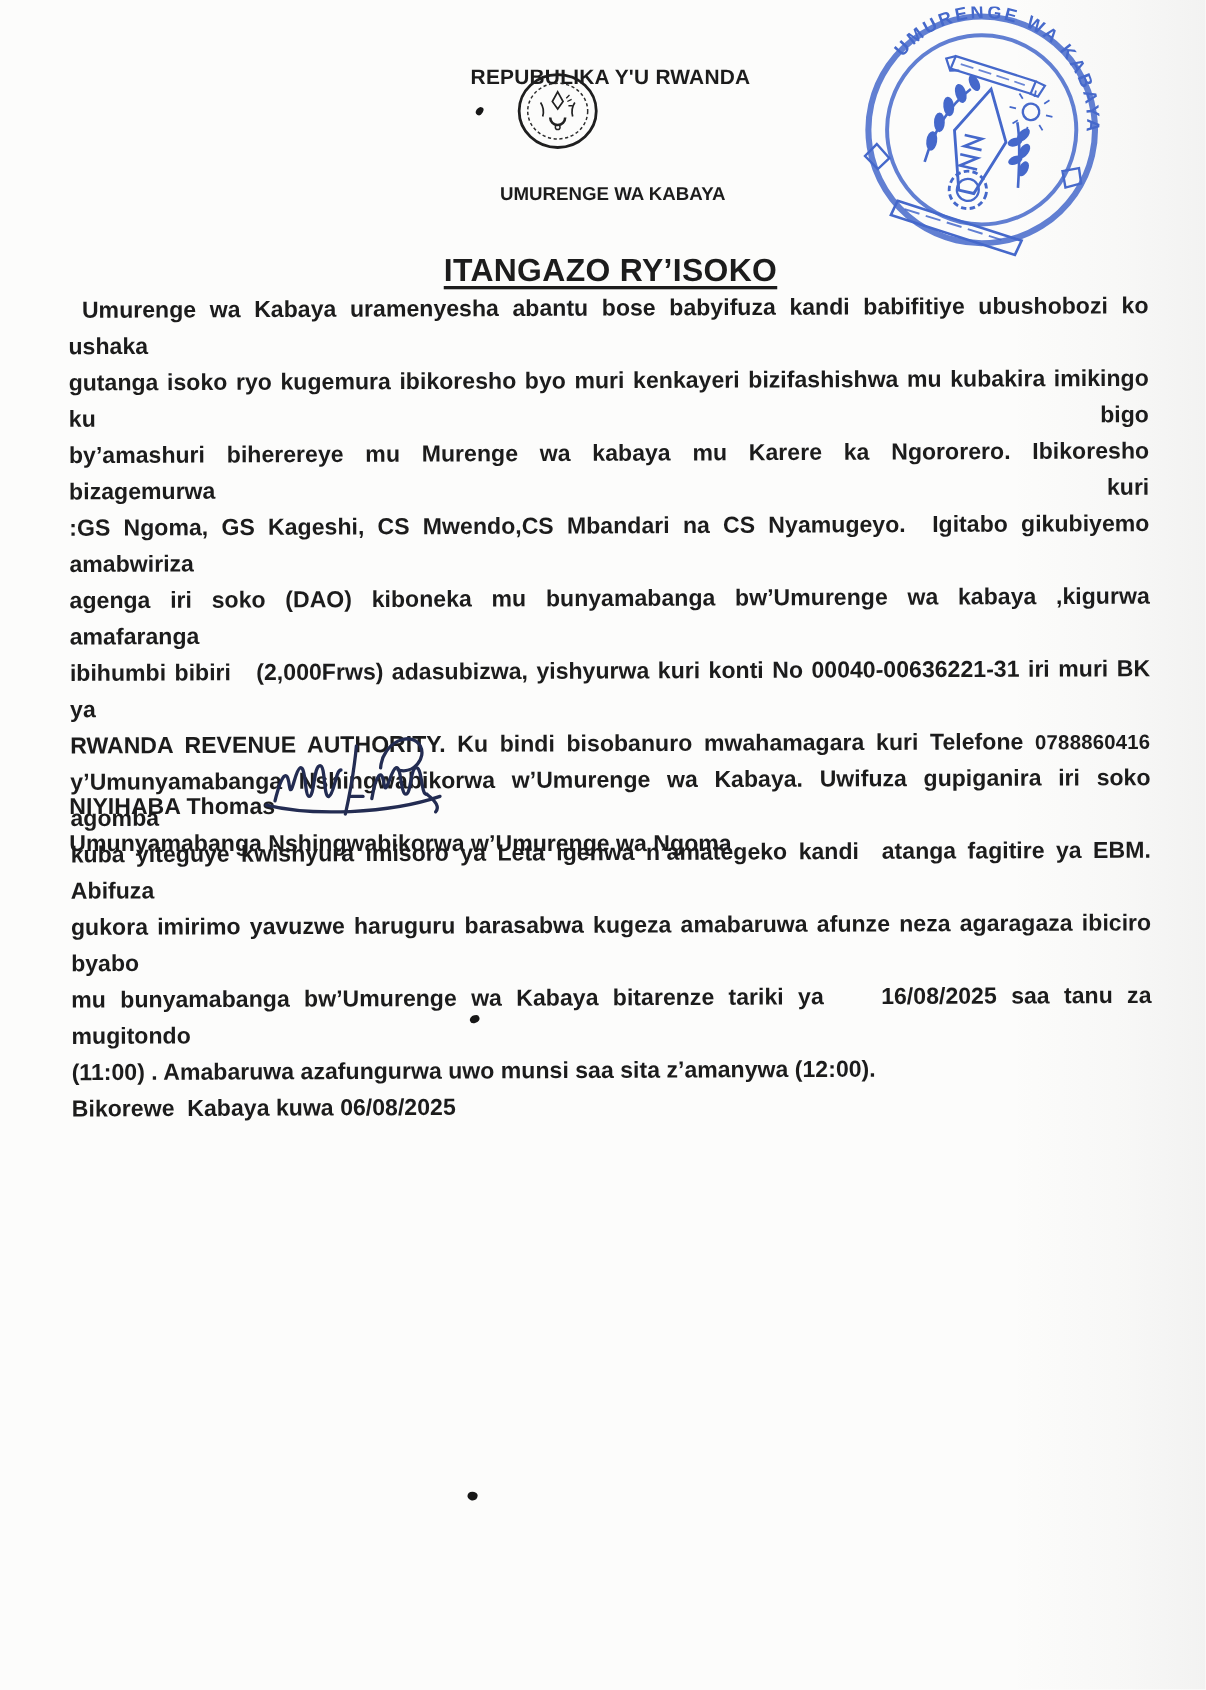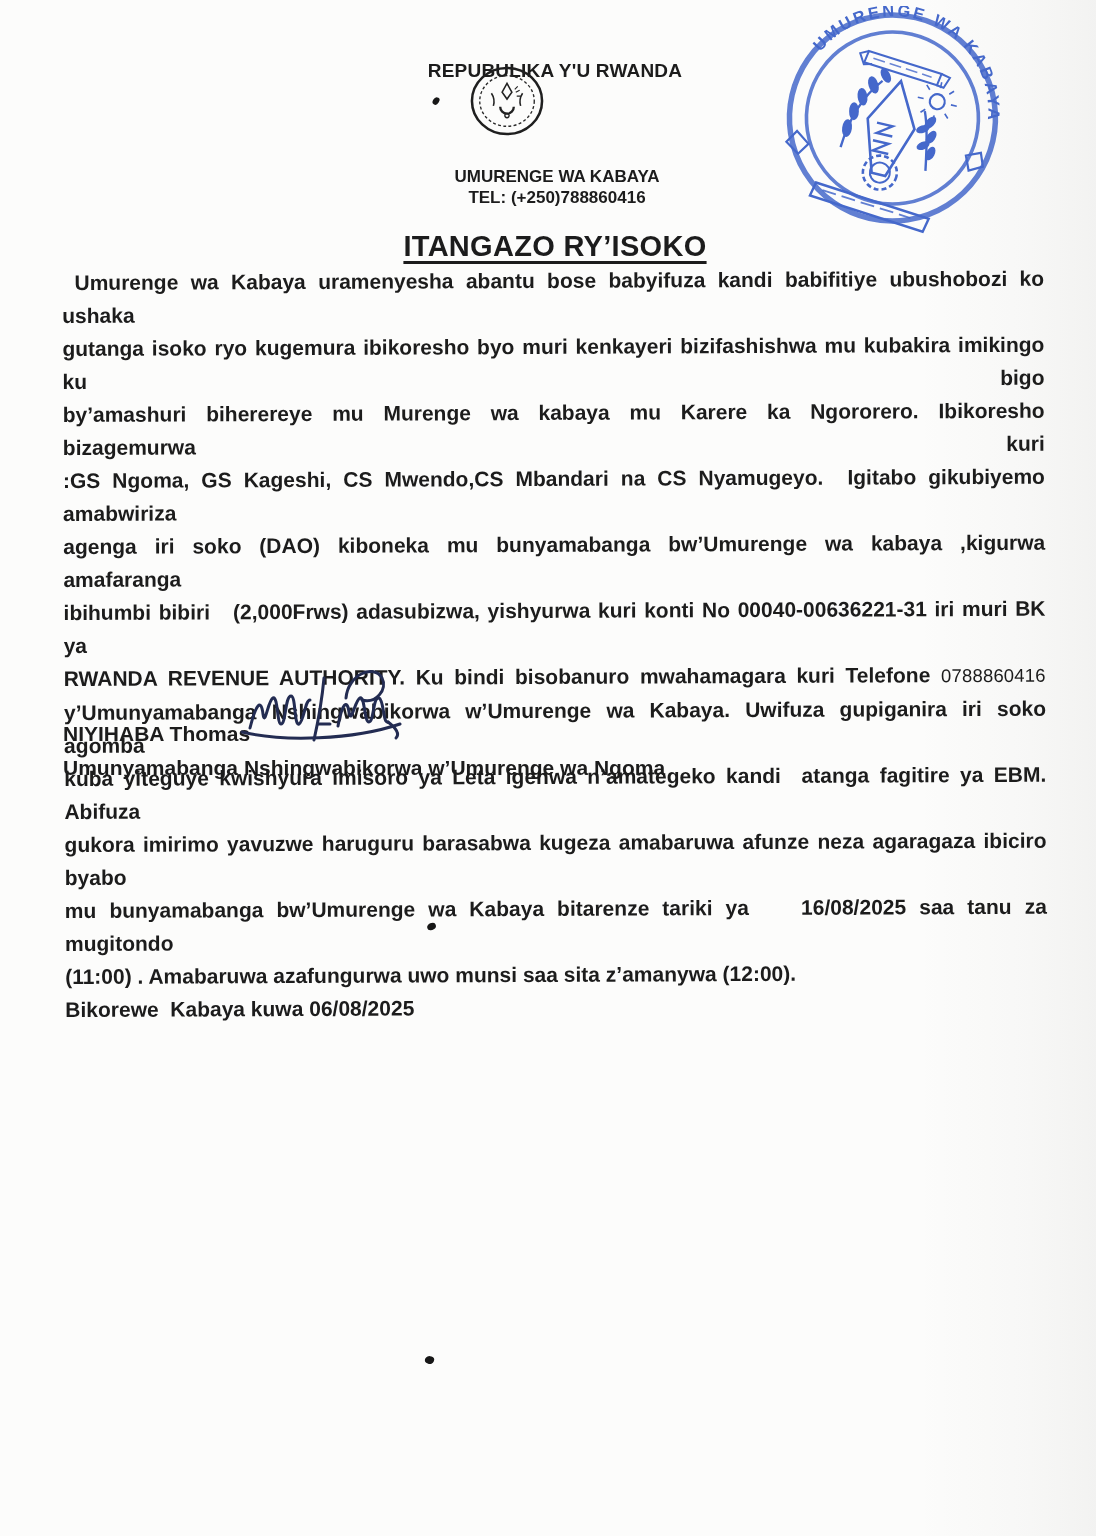--- a/index.html
+++ b/index.html
@@ -27,21 +27,21 @@
     text-decoration:underline;text-decoration-thickness:2.5px;text-underline-offset:5px;
   }
   .stamp{position:absolute;left:780px;top:6px;width:224px;height:232px;opacity:.93;}
   .body-text{
     position:absolute;left:62px;top:266px;width:982px;
     font-size:21px;font-weight:600;line-height:33px;
     transform:rotate(-0.25deg);transform-origin:left top;
   }
   .line{white-space:pre-wrap;text-align:left;}
   .line.just{text-align:justify;text-align-last:justify;}
-  .phone{font-weight:400;font-size:18.5px;letter-spacing:.2px;}
+  .phone{font-weight:700;font-size:18.5px;letter-spacing:.2px;}
   .date{font-weight:700;}
   .sig-name{
     position:absolute;left:63px;top:722px;font-size:21px;font-weight:600;
   }
   .sig-role{
     position:absolute;left:63px;top:756px;font-size:21px;font-weight:700;
   }
   .sig-scribble{position:absolute;left:228px;top:660px;width:210px;height:105px;}
   .ink-mark{position:absolute;background:#171717;border-radius:60% 45% 55% 50%;}
   .mark-apostrophe{left:433px;top:97px;width:6px;height:8px;transform:rotate(30deg);}
@@ -63,21 +63,20 @@
     <path d="M33 44 a7 7 0 0 0 14 0" fill="none" stroke="#222" stroke-width="2.4"></path>
     <path d="M24 30 q4 6 2 13" fill="none" stroke="#222" stroke-width="1.6"></path>
     <path d="M56 30 q-4 6 -2 13" fill="none" stroke="#222" stroke-width="1.6"></path>
     <path d="M48 26 l3 -3 m-2 6 l4 -2 m-3 6 l4 0" stroke="#222" stroke-width="1.2" fill="none"></path>
     <circle cx="40" cy="53" r="2.2" fill="none" stroke="#222" stroke-width="1.4"></circle>
   </svg>
 </div>
 
 <div class="hdr hdr-office">
   <div>UMURENGE WA KABAYA</div>
-  <div>TEL: (+250)788860416</div>
 </div>
 
 <div class="stamp">
   <svg width="224" height="232" viewBox="0 0 224 232" xmlns="http://www.w3.org/2000/svg">
     <defs>
       <path id="arcTop" d="M 18 104 A 94 94 0 0 1 206 104"></path>
     </defs>
     <g transform="rotate(13 112 114)" stroke="#2d55c4" fill="none" opacity="0.95">
       <circle cx="112" cy="112" r="103" stroke-width="5.5" opacity=".85"></circle>
       <circle cx="112" cy="112" r="86" stroke-width="3.6" opacity=".85"></circle>

